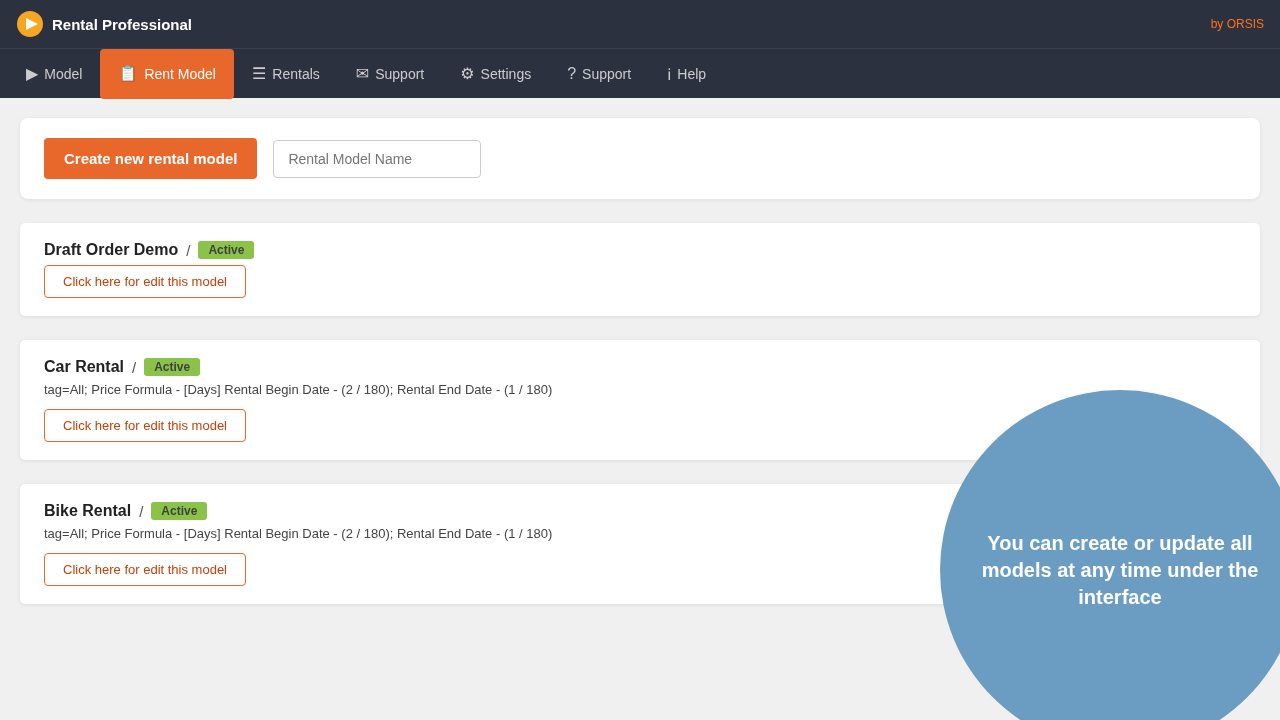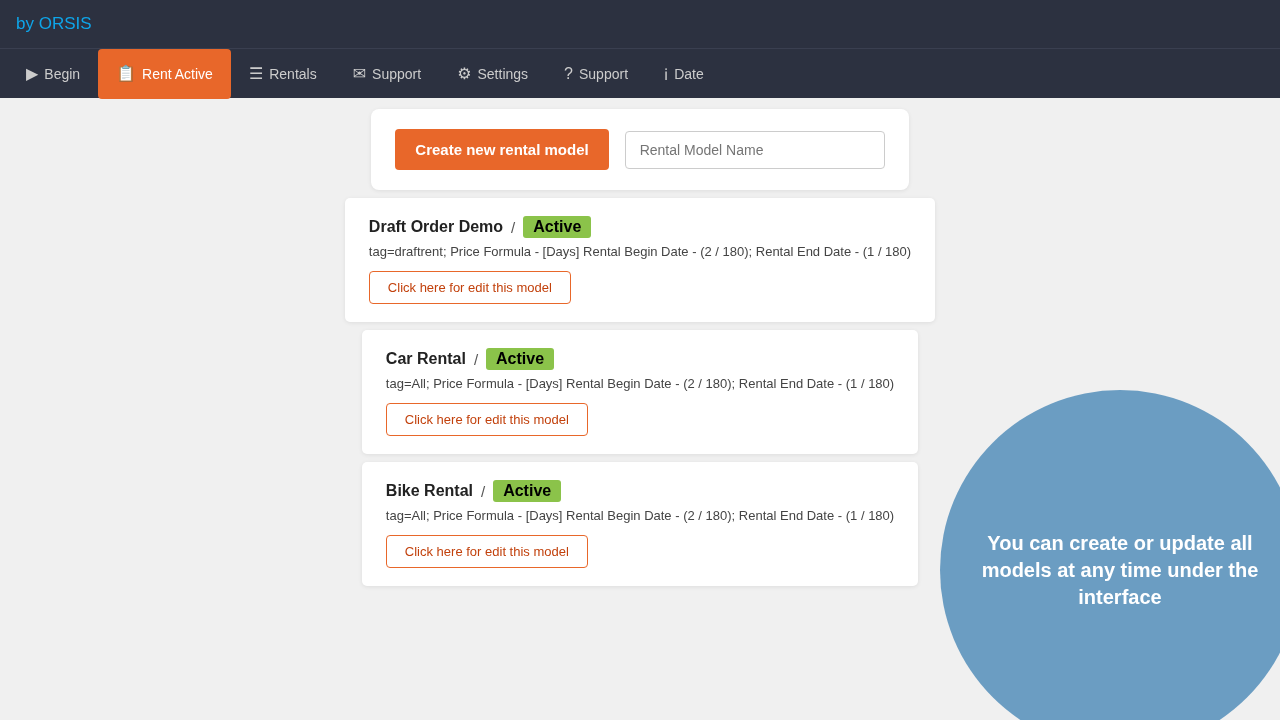--- a/index.html
+++ b/index.html
@@ -20,22 +20,22 @@
       gap: 8px;
       color: #fff;
       font-size: 15px;
       font-weight: bold;
     }
     .topbar-logo-icon {
       width: 28px;
       height: 28px;
     }
     .topbar-byline {
-      color: #0ea5e9;
-      font-size: 17px;
+      color: #f97316;
+      font-size: 12px;
       text-align: center;
     }
 
     
     .navbar {
       background: #2c3140;
       display: flex;
       align-items: center;
       padding: 0 8px;
       height: 50px;
@@ -54,25 +54,24 @@
       text-decoration: none;
     }
     .nav-item.active {
       background: #e8672a;
       color: #fff;
     }
     .nav-icon { font-size: 16px; }
 
     
     .main {
-      padding: 11px 20px;
+      padding: 20px 20px;
       display: flex;
       flex-direction: column;
-      gap: 8px;
-      align-items: center;
+      gap: 24px;
     }
 
     
     .create-card {
       background: #fff;
       border-radius: 8px;
       padding: 20px 24px;
       display: flex;
       align-items: center;
       gap: 16px;
@@ -88,21 +87,21 @@
       font-weight: bold;
       cursor: pointer;
       white-space: nowrap;
     }
     .create-input {
       border: 1px solid #ccc;
       border-radius: 4px;
       padding: 10px 14px;
       font-size: 14px;
       color: #404040;
-      width: 260px;
+      width: 208px;
       outline: none;
     }
 
     
     .model-card {
       background: #fff;
       border-radius: 5px;
       padding: 18px 24px;
       box-shadow: 0 1px 4px rgba(0,0,0,0.08);
       position: relative;
@@ -117,22 +116,22 @@
       font-size: 16px;
       font-weight: bold;
       color: #222;
     }
     .model-slash {
       color: #555;
       font-size: 15px;
     }
     .badge-active {
       background: #8bc34a;
-      color: #000000;
-      font-size: 16px;
+      color: #404040;
+      font-size: 12px;
       font-weight: bold;
       padding: 2px 10px;
       border-radius: 3px;
     }
     .model-desc {
       font-size: 13px;
       color: #444;
       margin-bottom: 12px;
     }
     .edit-btn {
@@ -164,69 +163,75 @@
       color: #fff;
       font-size: 20px;
       font-weight: bold;
       line-height: 1.35;
     }
   </style>
 </head>
 <body>
 
 <div class="topbar">
+  <div class="topbar-logo">
+    <svg class="topbar-logo-icon" viewBox="0 0 28 28" xmlns="http://www.w3.org/2000/svg">
+      <circle cx="14" cy="14" r="13" fill="#f5a623"></circle>
+      <polygon points="10,8 22,14 10,20" fill="#fff"></polygon>
+    </svg>
+    <span>Rental Professional</span>
+  </div>
   <span class="topbar-byline">by ORSIS</span>
 </div>
 
 <nav class="navbar">
 
   <a class="nav-item">
     <span class="nav-icon">▶</span>
-    <span>Begin</span>
+    <span>Model</span>
   </a>
   <a class="nav-item active">
     <span class="nav-icon">📋</span>
-    <span>Rent Active</span>
+    <span>Rent Model</span>
   </a>
   <a class="nav-item">
     <span class="nav-icon">☰</span>
     <span>Rentals</span>
   </a>
   <a class="nav-item">
     <span class="nav-icon">✉</span>
     <span>Support</span>
   </a>
   <a class="nav-item">
     <span class="nav-icon">⚙</span>
     <span>Settings</span>
   </a>
   <a class="nav-item">
     <span class="nav-icon">?</span>
     <span>Support</span>
   </a>
   <a class="nav-item">
     <span class="nav-icon">ℹ</span>
-    <span>Date</span>
+    <span>Help</span>
   </a>
 </nav>
 
 <div class="main">
 
   <div class="create-card">
     <button class="create-btn">Create new rental model</button>
     <input class="create-input" type="text" placeholder="Rental Model Name" style="">
   </div>
 
   <div class="model-card">
     <div class="model-header">
       <span class="model-name">Draft Order Demo</span>
       <span class="model-slash">/</span>
       <span class="badge-active">Active</span>
     </div>
-    <div class="model-desc">tag=draftrent; Price Formula - [Days] Rental Begin Date - (2 / 180); Rental End Date - (1 / 180)</div>
     <button class="edit-btn">Click here for edit this model</button>
   </div>
 
   <div class="model-card">
     <div class="model-header">
       <span class="model-name">Car Rental</span>
       <span class="model-slash">/</span>
       <span class="badge-active">Active</span>
     </div>
     <div class="model-desc">tag=All; Price Formula - [Days] Rental Begin Date - (2 / 180); Rental End Date - (1 / 180)</div>

